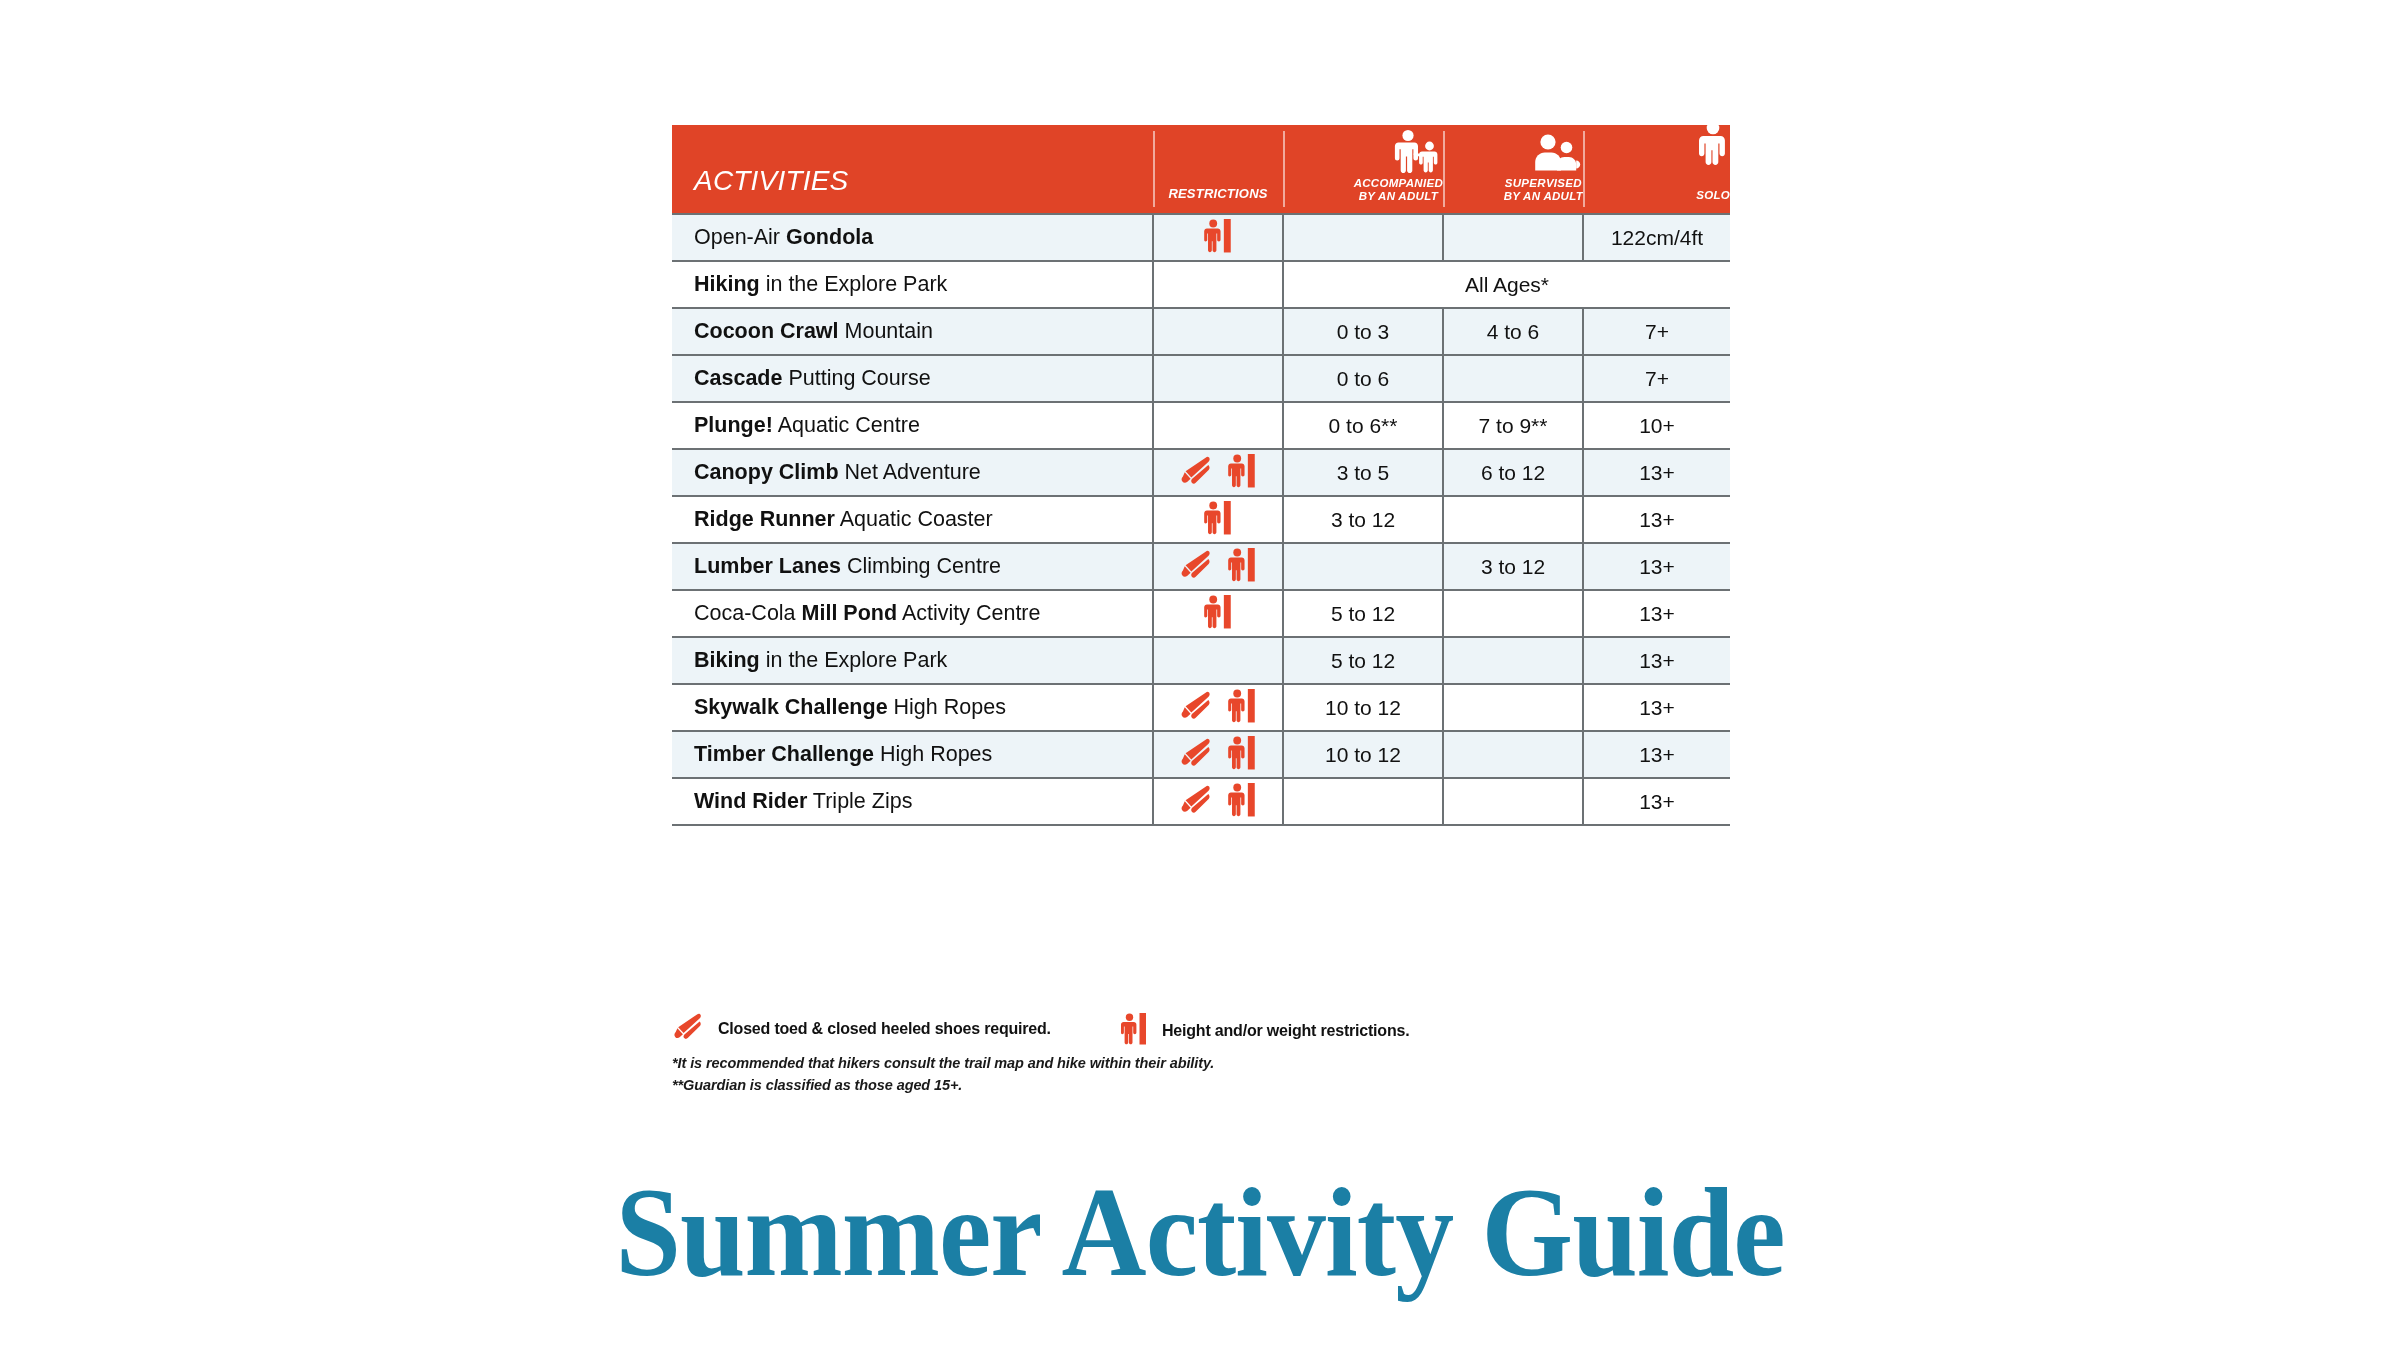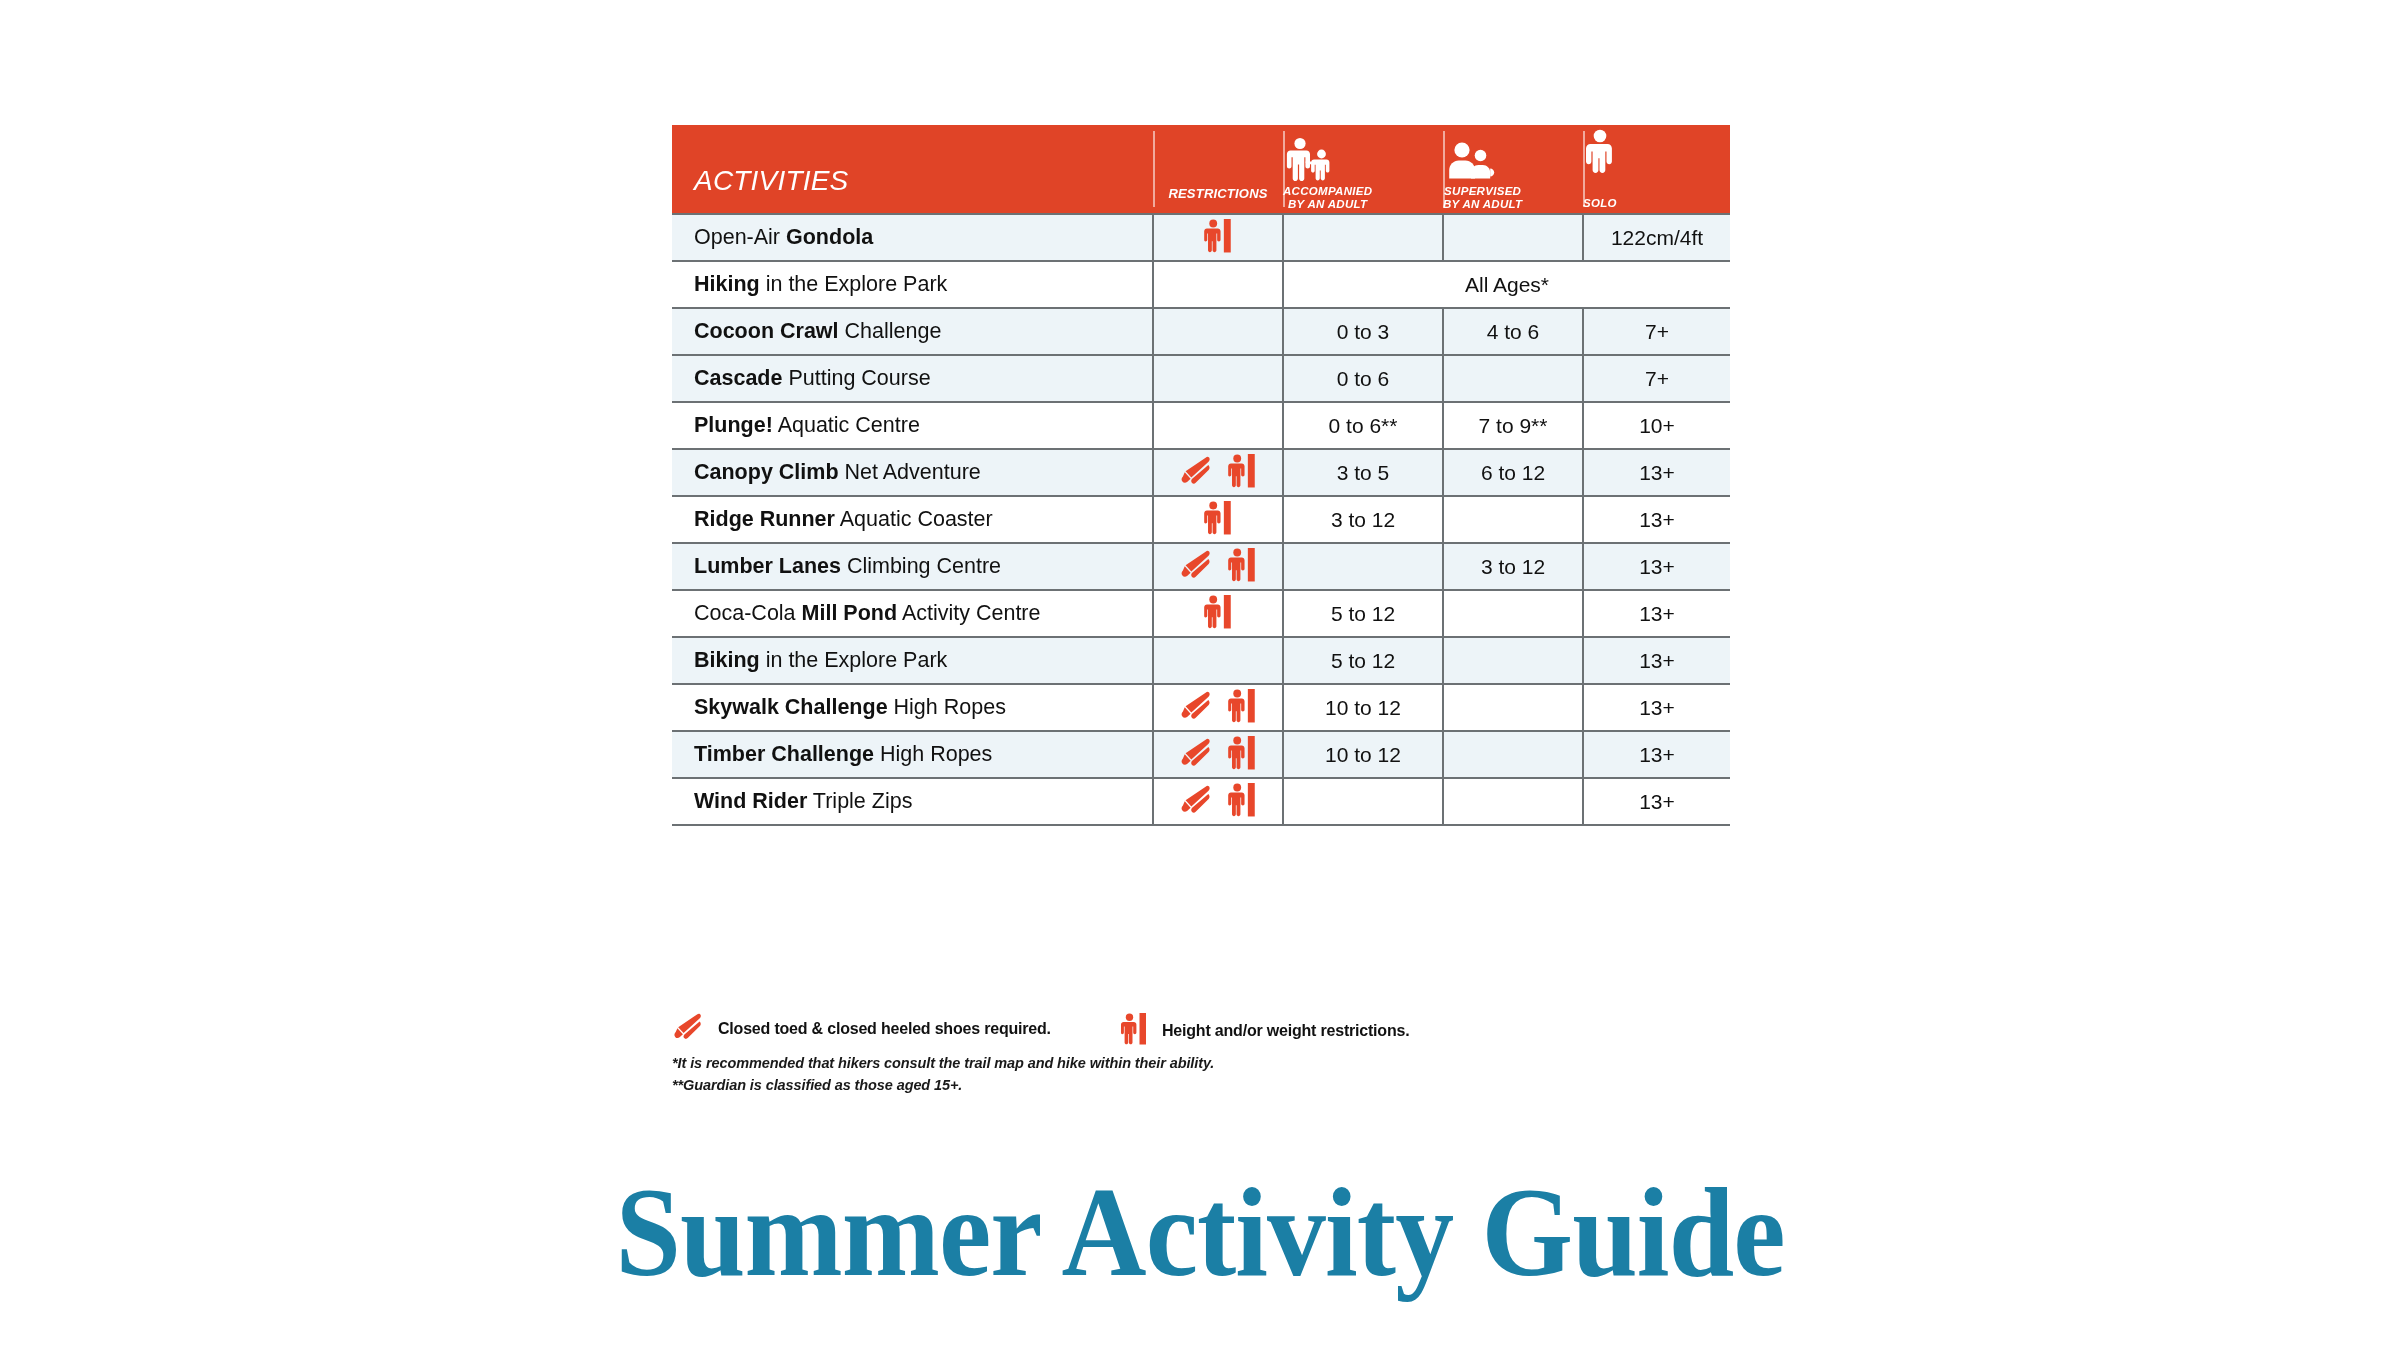--- a/index.html
+++ b/index.html
@@ -57,24 +57,24 @@
     font-size: 28px;
     letter-spacing: 0.2px;
     font-weight: 400;
     text-align: left;
     padding: 0 0 16px 22px;
     text-transform: uppercase;
   }
   .th-stack {
     display: flex;
     flex-direction: column;
-    align-items: flex-start;
+    align-items: flex-end;
     justify-content: flex-end;
     height: 88px;
-    padding-bottom: 2px;
+    padding-bottom: 10px;
     box-sizing: border-box;
   }
   .th-icon {
     flex: 0 0 auto;
     line-height: 0;
     margin-bottom: 4px;
   }
   .th-label {
     font-size: 11.5px;
     font-weight: 700;
@@ -278,21 +278,21 @@
           <td class="td-last">122cm/4ft</td>
         </tr>
         <tr class="plain">
           <td class="td-act"><span class="strong">Hiking</span><span> in the Explore Park</span></td>
           <td class="td-res">
             <div class="res-icons single"></div>
           </td>
           <td colspan="3" class="td-last">All Ages*</td>
         </tr>
         <tr class="tint">
-          <td class="td-act"><span class="strong">Cocoon Crawl</span><span> Challenge</span></td>
+          <td class="td-act"><span class="strong">Cocoon Crawl</span><span> Mountain</span></td>
           <td class="td-res">
             <div class="res-icons single"></div>
           </td>
           <td>0 to 3</td>
           <td>4 to 6</td>
           <td class="td-last">7+</td>
         </tr>
         <tr class="tint">
           <td class="td-act"><span class="strong">Cascade</span><span> Putting Course</span></td>
           <td class="td-res">

